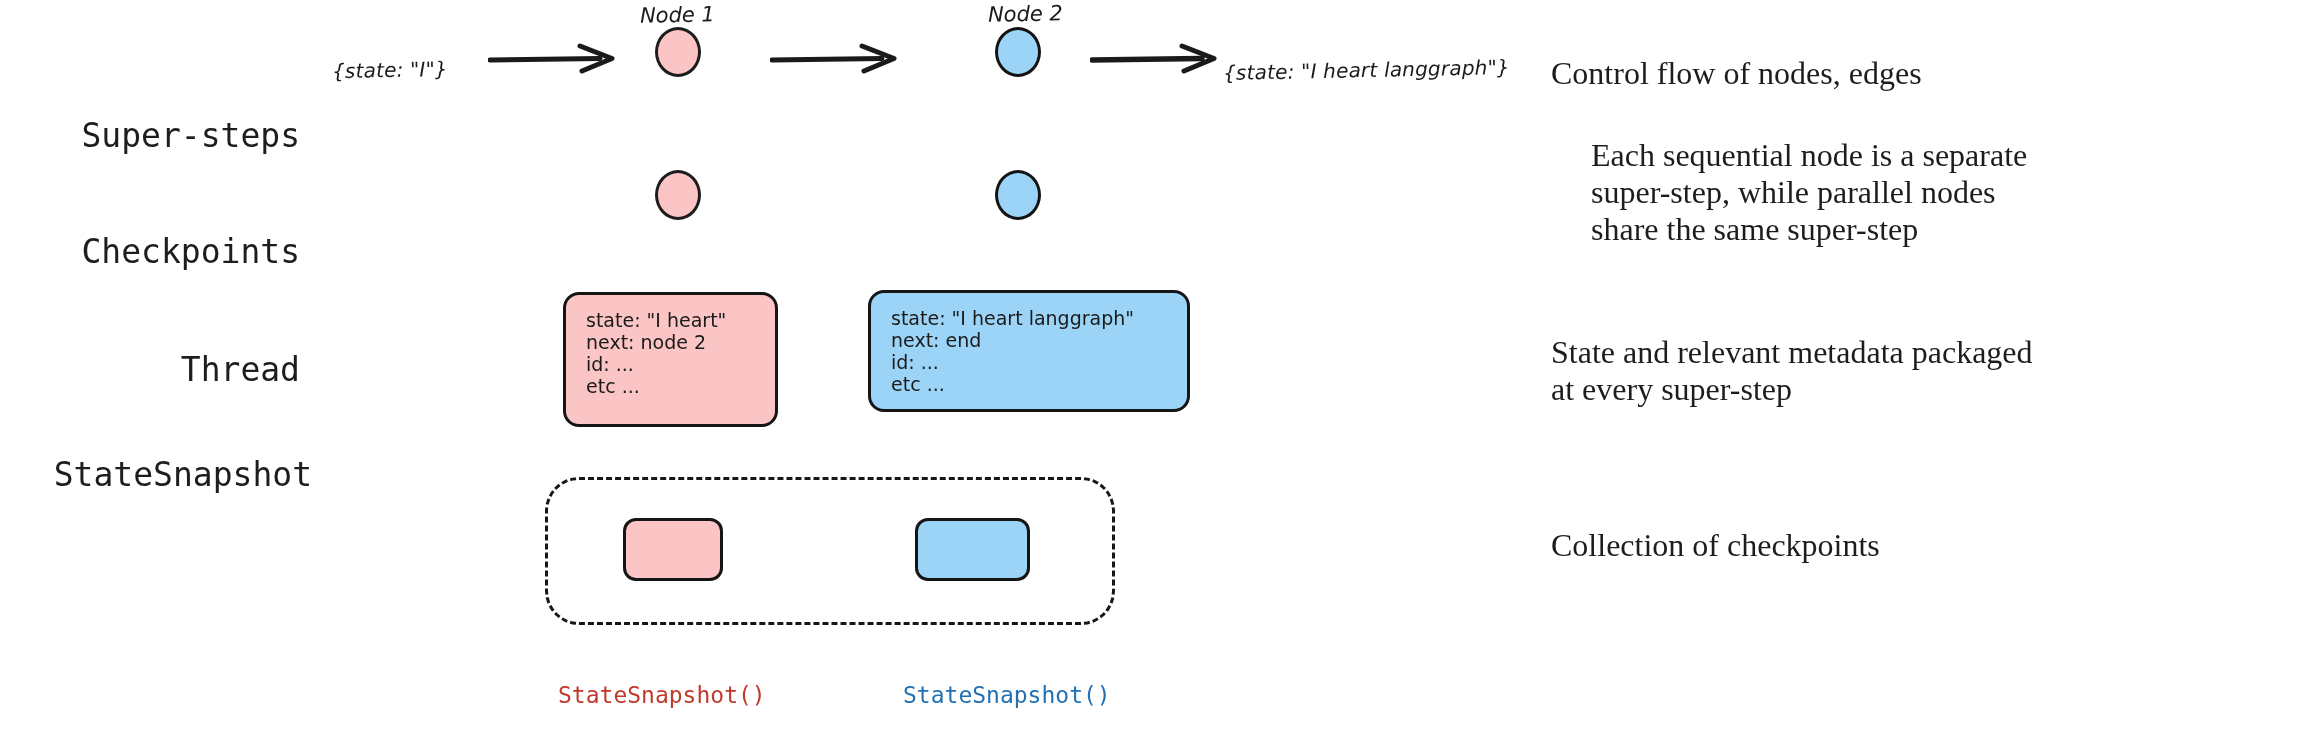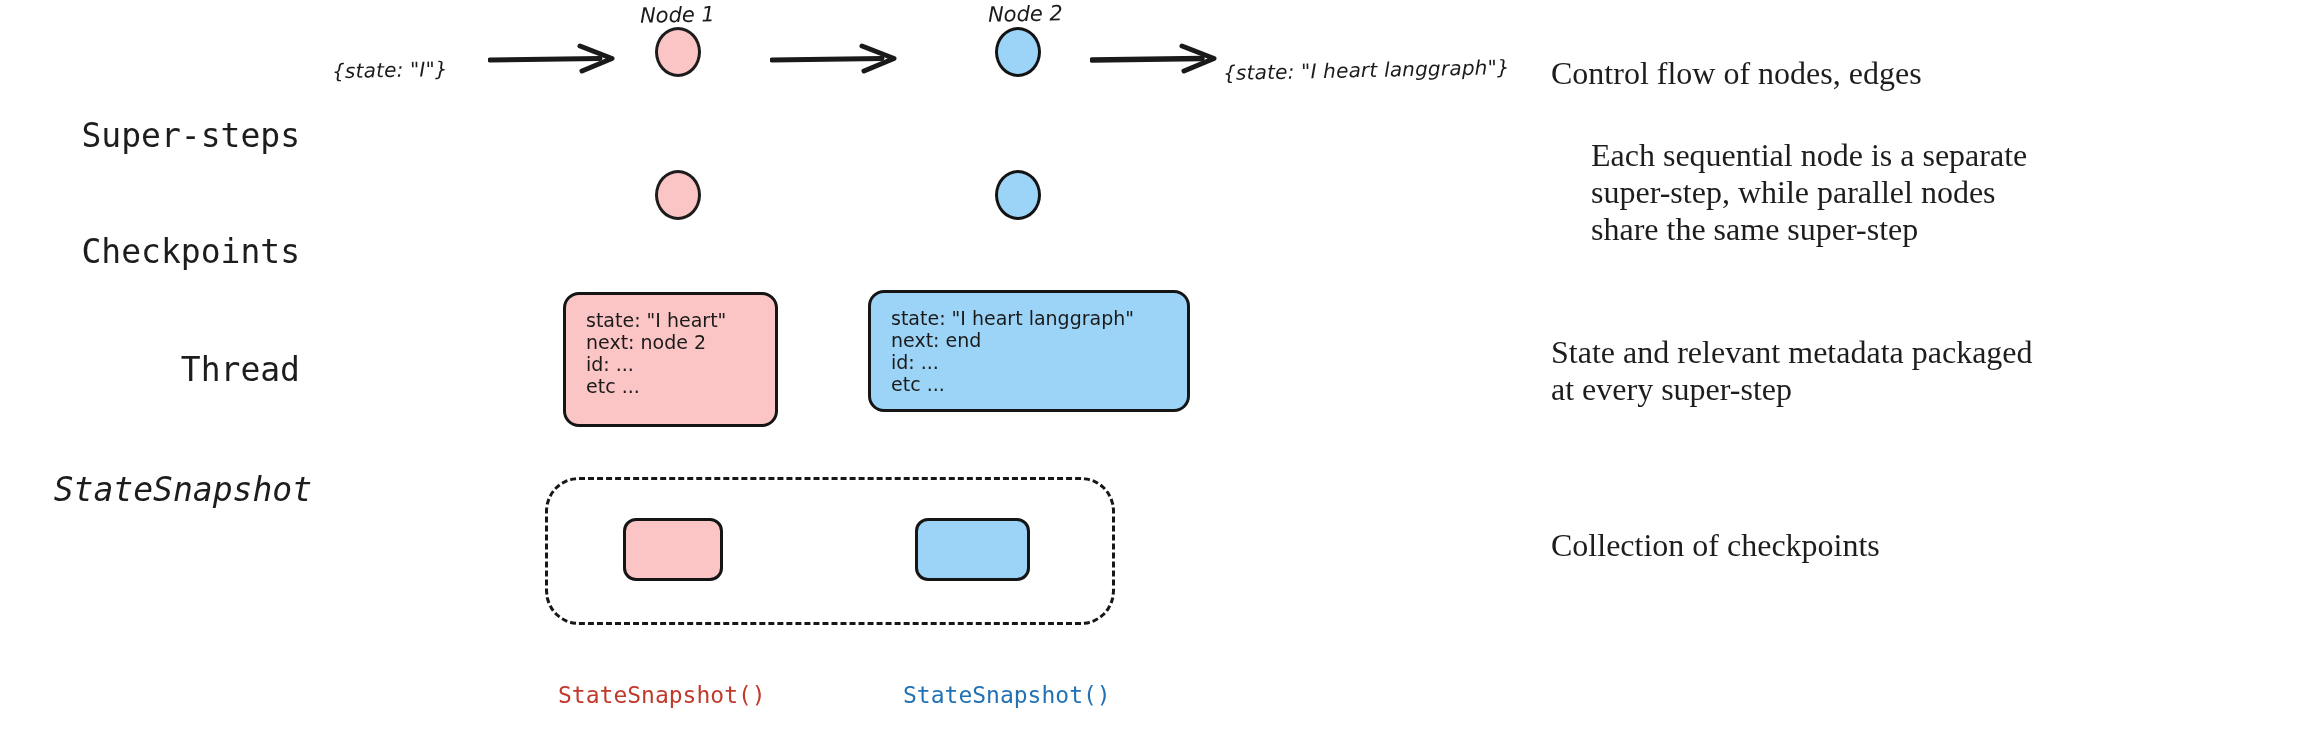--- a/index.html
+++ b/index.html
@@ -117,21 +117,21 @@
 
 <div class="canvas">
 
 
   <div class="label-col" style="top:116px;">Super-steps</div>
 
   <div class="label-col" style="top:350px;">Thread</div>
 
   <div class="label-col" style="top:232px;">Checkpoints</div>
 
-  <div class="label-col" style="top:470px; width:312px;font-style:italic;">StateSnapshot</div>
+  <div class="label-col" style="top:455px; width:312px;">StateSnapshot</div>
 
   <div class="hand hand-state" style="left:332px; top:58px;">{state: "I"}</div>
 
   <svg class="arrow" style="left:488px; top:40px;" width="132" height="36" viewBox="0 0 132 36">
     <path d="M2,20 L112,18.5" stroke="#1a1a1a" stroke-width="5" fill="none" stroke-linecap="round"></path>
     <path d="M92,6 L124,18.5 L94,31" stroke="#1a1a1a" stroke-width="5" fill="none" stroke-linecap="round" stroke-linejoin="round"></path>
   </svg>
 
   <div class="hand" style="left:640px; top:3px;">Node 1</div>
   <div class="node pink" style="left:655px; top:27px;"></div>

